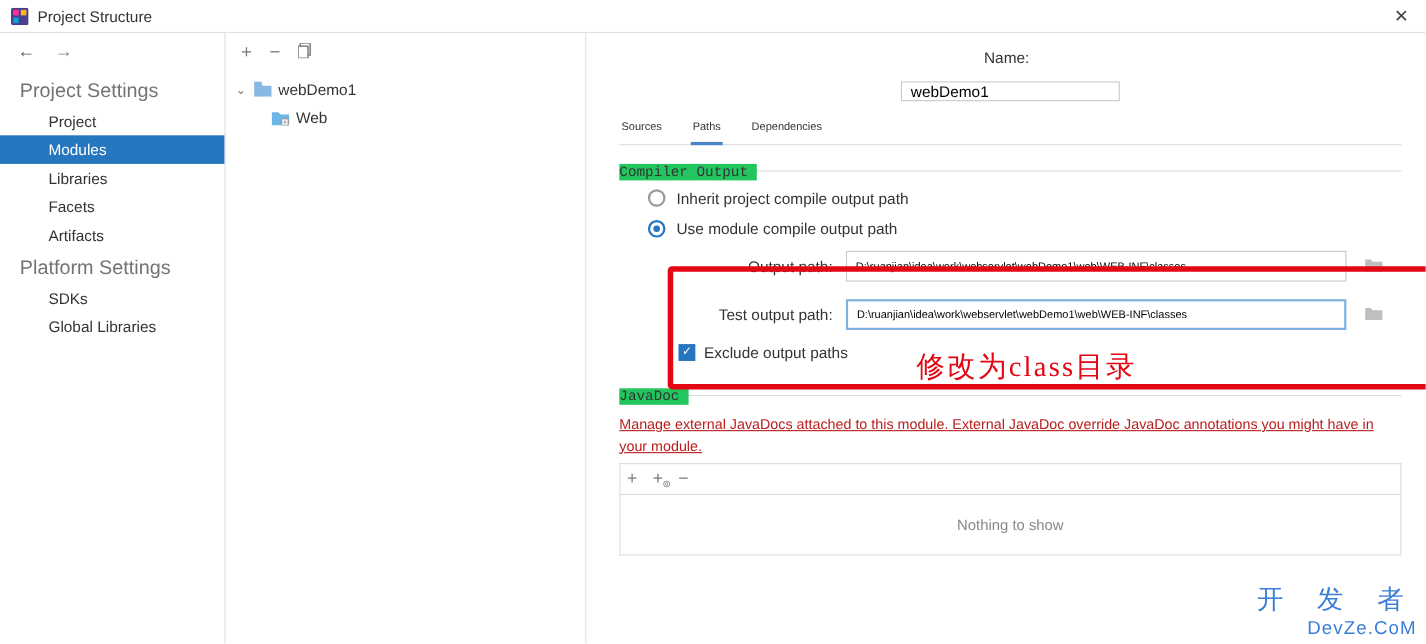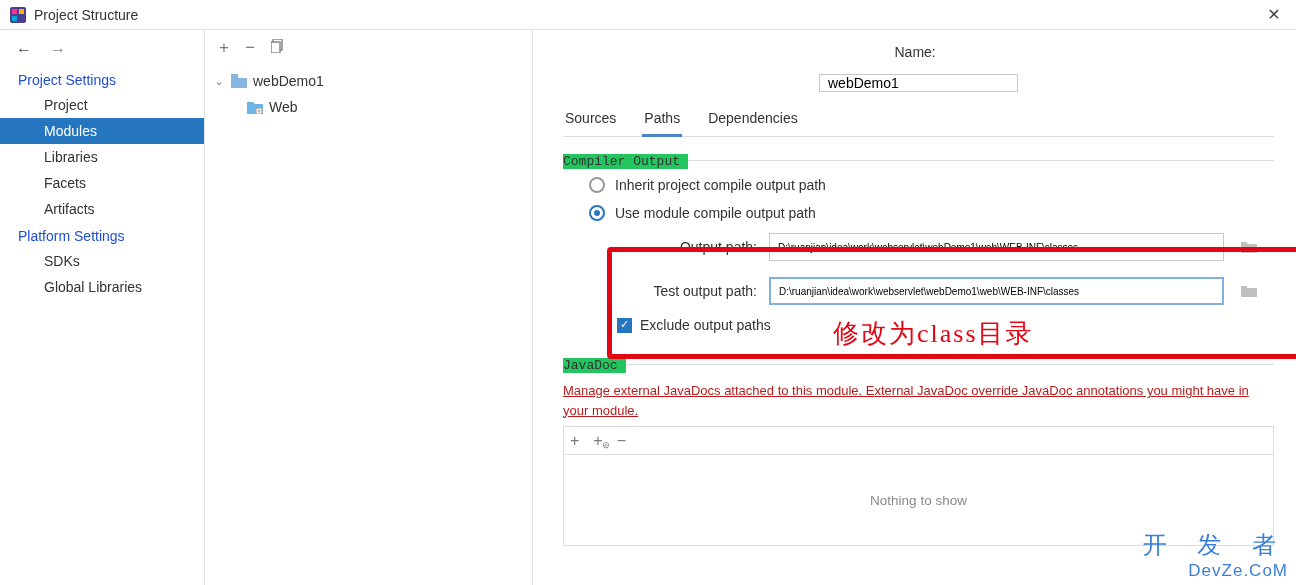--- a/index.html
+++ b/index.html
@@ -5,57 +5,57 @@
   * { box-sizing: border-box; margin: 0; padding: 0; font-family: "Segoe UI", Arial, sans-serif; }
   body { width: 1296px; height: 585px; overflow: hidden; background: #fff; font-size: 13px; color: #333; }
   .titlebar { height: 30px; display: flex; align-items: center; padding: 0 10px; border-bottom: 1px solid #e0e0e0; }
   .titlebar .app-icon { width:16px; height:16px; margin-right:8px; }
   .titlebar .title { flex:1; font-size:14px; }
   .titlebar .close { width:24px; text-align:center; font-size:16px; color:#444; }
   .main { display:flex; height:555px; }
   .col-left { width:205px; border-right:1px solid #e0e0e0; display:flex; flex-direction:column; }
   .nav-arrows { height:36px; display:flex; align-items:center; gap:18px; padding-left:16px; color:#888; font-size:16px; }
   .nav-arrows span:first-child { color:#555; }
-  .section-hdr { padding:6px 18px 4px; font-size:14px; color:#1d4ed8; }
+  .section-hdr { padding:6px 18px 4px; font-size:18px; color:#737373; }
   .nav-item { padding:5px 18px 5px 44px; font-size:14px; color:#333; cursor:default; }
   .nav-item.active { background:#2675BF; color:#fff; }
   .col-mid { width:328px; border-right:1px solid #e0e0e0; display:flex; flex-direction:column; }
   .mid-toolbar { height:36px; display:flex; align-items:center; gap:16px; padding-left:14px; color:#7a7a7a; font-size:17px; }
   .tree { padding:2px 0 0 8px; font-size:14px; }
   .tree-row { display:flex; align-items:center; height:26px; gap:6px; }
   .chev { color:#7a7a7a; font-size:11px; width:12px; text-align:center; }
   .folder-icon { width:16px; height:14px; }
   .tree-row.indent { padding-left:34px; }
   .col-right { flex:1; padding:14px 22px 0 30px; display:flex; flex-direction:column; position:relative; }
   .name-row { display:flex; align-items:center; gap:14px; margin-bottom:14px;flex-direction:column; }
   .name-row label { font-size:14px; width:48px; }
   .name-row input { flex:1; height:28px; border:1px solid #c9c9c9; padding:0 8px; font-size:14px; }
   .tabs { display:flex; gap:24px; border-bottom:1px solid #ddd; margin-bottom:16px; }
-  .tab { padding:4px 2px 8px; font-size:14px; color:#333; cursor:default; }
+  .tab { padding:4px 2px 8px; font-size:10px; color:#333; cursor:default; }
   .tab.active { border-bottom:3px solid #4A86C7; margin-bottom:-1px; }
   .fieldset { position:relative; }
   .fs-title { font-size:13px; color:#333; display:inline-block; background:#22c55e; padding-right:8px; position:relative; z-index:1;font-family:Liberation Mono, monospace; }
   .fs-line { height:1px; background:#ddd; margin-top:-9px; margin-bottom:16px; }
   .radio-row { display:flex; align-items:center; gap:10px; margin:0 0 12px 26px; font-size:14px; }
   .radio { width:16px; height:16px; border-radius:50%; border:2px solid #999; display:inline-block; position:relative; }
   .radio.checked { border-color:#2675BF; }
   .radio.checked::after { content:""; position:absolute; left:3px; top:3px; width:6px; height:6px; border-radius:50%; background:#2675BF; }
   .path-grid { display:grid; grid-template-columns: 140px 1fr 34px; row-gap:16px; column-gap:12px; align-items:center; margin:10px 4px 10px 54px; position:relative; }
   .path-grid .plabel { text-align:right; font-size:14px; }
   .path-grid input { height:28px; border:1px solid #c9c9c9; padding:0 8px; font-size:10px; }
   .path-grid input.sel { border:2px solid #7FB1E0; }
   .browse-btn { width:26px; height:26px; border:none; background:transparent; color:#888; font-size:15px; text-align:center; }
   .red-box { position:absolute; border:5px solid #E30613; border-radius:4px; pointer-events:none; z-index:5; }
   .checkbox-row { display:flex; align-items:center; gap:8px; margin:12px 0 18px 54px; font-size:14px; }
   .cb { width:15px; height:15px; border:2px solid #2675BF; background:#2675BF; position:relative; }
   .cb::after { content:"✓"; color:#fff; font-size:11px; position:absolute; left:1px; top:-2px; }
   .annotation { position:absolute; font-family: "SimSun","Songti SC",serif; font-size:26px; color:#E30613; letter-spacing:2px; z-index:6; }
   .help-text { font-size:13px; color:#b91c1c; margin:10px 0 6px; line-height:1.5;text-decoration:underline; }
   .jd-toolbar { height:28px; display:flex; align-items:center; gap:14px; padding-left:6px; color:#7a7a7a; font-size:16px; border:1px solid #ddd; border-bottom:none; }
-  .jd-box { border:1px solid #ddd; height:92px; display:flex; align-items:center; justify-content:center; color:#888; font-size:13.5px; }
+  .jd-box { border:1px solid #ddd; height:56px; display:flex; align-items:center; justify-content:center; color:#888; font-size:13.5px; }
   .watermark { position:absolute; right:8px; bottom:4px; text-align:right; z-index:20; }
   .wm1 { color:#3A7FD5; font-family:"SimHei","Microsoft YaHei",sans-serif; font-size:24px; letter-spacing:12px; }
   .wm2 { color:#3A7FD5; font-family:Arial,sans-serif; font-size:17px; letter-spacing:1px; }
 </style>
 </head>
 <body>
 
 <div class="titlebar">
   <svg class="app-icon" viewBox="0 0 16 16">
       <rect width="16" height="16" rx="2" fill="#4C3F91"></rect>

